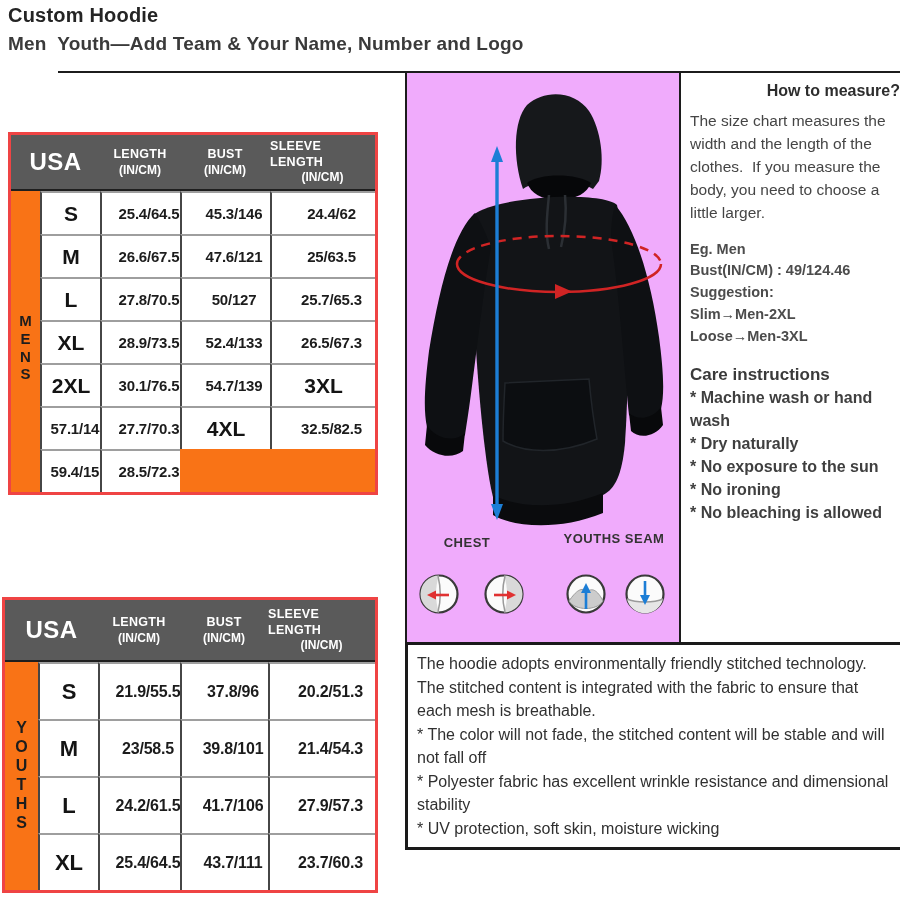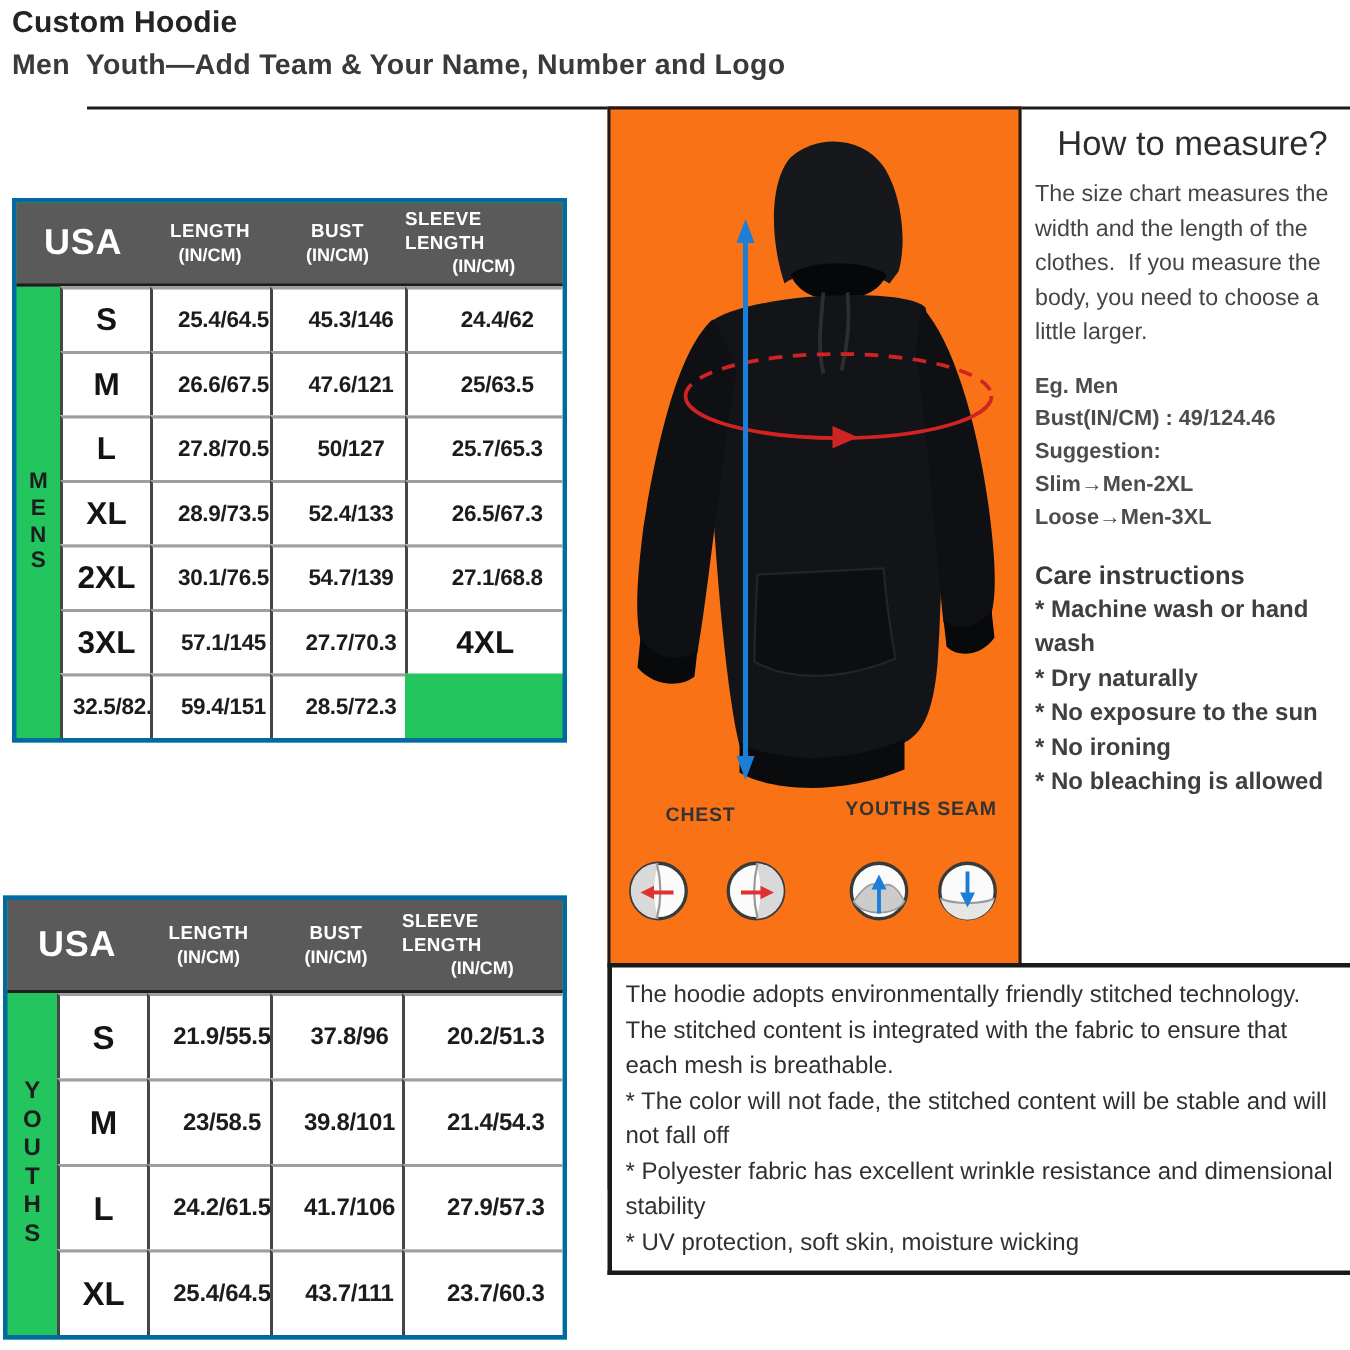--- a/index.html
+++ b/index.html
@@ -7,49 +7,49 @@
   .canvas{
     position:relative;width:900px;height:900px;background:#fff;overflow:hidden;
     font-family:"Liberation Sans",sans-serif;color:#2e2e2e;
   }
   
   .title1{position:absolute;left:8px;top:4px;font-size:20px;font-weight:700;color:#242424;letter-spacing:.2px;}
   .title2{position:absolute;left:8px;top:33px;font-size:19px;font-weight:700;color:#3a3a3a;letter-spacing:.2px;}
   .toprule{position:absolute;left:58px;top:71px;width:842px;height:2px;background:#1c1c1c;}
 
   
-  .sizetable{position:absolute;border:3px solid #0369a1;background:#22c55e;display:grid;}
+  .sizetable{position:absolute;border:3px solid #ef4444;background:#f97316;display:grid;}
   .mens{left:8px;top:132px;grid-template-columns:29px 60px 80px 90px 105px;grid-template-rows:56px repeat(7,43px);}
   .youths{left:2px;top:597px;grid-template-columns:33px 60px 82px 88px 107px;grid-template-rows:62px repeat(4,57px);}
   .hcell{background:#5a5a5a;color:#fff;display:flex;flex-direction:column;align-items:center;justify-content:center;border-bottom:2px solid #1e1e1e;}
   .husa{grid-column:1/3;font-size:24px;font-weight:700;letter-spacing:.5px;}
   .hmain{font-size:12.5px;font-weight:700;letter-spacing:.3px;line-height:1.25;}
   .hsub{font-size:12px;font-weight:700;line-height:1.2;}
   .vlabel{grid-column:1;display:flex;align-items:center;justify-content:center;}
   .mens .vlabel{grid-row:2/9;margin-top:12px;}
   .youths .vlabel{grid-row:2/6;}
   .vlabel-inner{width:1.1em;word-break:break-all;line-height:1.18;text-align:center;font-weight:700;font-size:15px;color:#1d1d1d;}
   .youths .vlabel-inner{font-size:16px;}
   .cell{display:flex;align-items:center;justify-content:center;border-top:2px solid #9e9e9e;border-left:2px solid #464646;background:#fff;}
   .szcell{font-size:21px;font-weight:700;color:#141414;}
   .youths .szcell{font-size:22px;}
   .valcell{font-size:15px;font-weight:700;color:#1c1c1c;letter-spacing:-0.2px;padding-left:16px;}
   .youths .valcell{font-size:16px;}
 
   
-  .hoodiebox{position:absolute;left:405px;top:71px;width:276px;height:722px;border:2.5px solid #1c1c1c;background:#f97316;}
+  .hoodiebox{position:absolute;left:405px;top:71px;width:276px;height:722px;border:2.5px solid #1c1c1c;background:#f0abfc;}
   .hoodiesvg{position:absolute;left:0px;top:10px;}
   .diag-label{position:absolute;font-size:13px;font-weight:700;color:#333;letter-spacing:.5px;text-align:center;}
   .lbl-chest{left:10px;top:462px;width:100px;}
   .lbl-seam{left:142px;top:458px;width:130px;}
   .mcircle{position:absolute;width:42px;height:42px;}
 
   
   .measurecol{position:absolute;left:690px;top:82px;width:210px;}
-  .m-head{font-size:23px;font-weight:400;color:#2d2d2d;text-align:center;margin:0 0 10px 0;}
+  .m-head{font-size:16px;font-weight:700;color:#2d2d2d;text-align:right;margin:0 0 10px 0;}
   .m-body{font-size:15.5px;line-height:1.48;color:#454545;font-weight:500;margin:0 0 14px 0;}
   .m-eg{font-size:14.5px;line-height:1.5;color:#4c4c4c;font-weight:600;margin:0 0 18px 0;}
   .m-carehead{font-size:17px;color:#3a3a3a;font-weight:600;margin:0 0 2px 0;}
   .m-careitem{font-size:16px;line-height:1.43;color:#3f3f3f;font-weight:600;}
 
   
   .bottompanel{position:absolute;left:405px;top:642px;width:495px;height:208px;border:3px solid #1a1a1a;border-right:none;background:#fff;padding:7px 8px 0 9px;}
   .bp-line{font-size:16px;line-height:1.47;color:#303030;font-weight:400;margin:0;}
 </style>
 </head>
@@ -90,21 +90,20 @@
     <div class="cell valcell">27.8/70.5</div>
     <div class="cell valcell">50/127</div>
     <div class="cell valcell">25.7/65.3</div>
     <div class="cell szcell">XL</div>
     <div class="cell valcell">28.9/73.5</div>
     <div class="cell valcell">52.4/133</div>
     <div class="cell valcell">26.5/67.3</div>
     <div class="cell szcell">2XL</div>
     <div class="cell valcell">30.1/76.5</div>
     <div class="cell valcell">54.7/139</div>
-    <div class="cell valcell">27.1/68.8</div>
     <div class="cell szcell">3XL</div>
     <div class="cell valcell">57.1/145</div>
     <div class="cell valcell">27.7/70.3</div>
     <div class="cell szcell">4XL</div>
     <div class="cell valcell">32.5/82.5</div>
     <div class="cell valcell">59.4/151</div>
     <div class="cell valcell">28.5/72.3</div>
   </div>
 
   <div class="sizetable youths">

